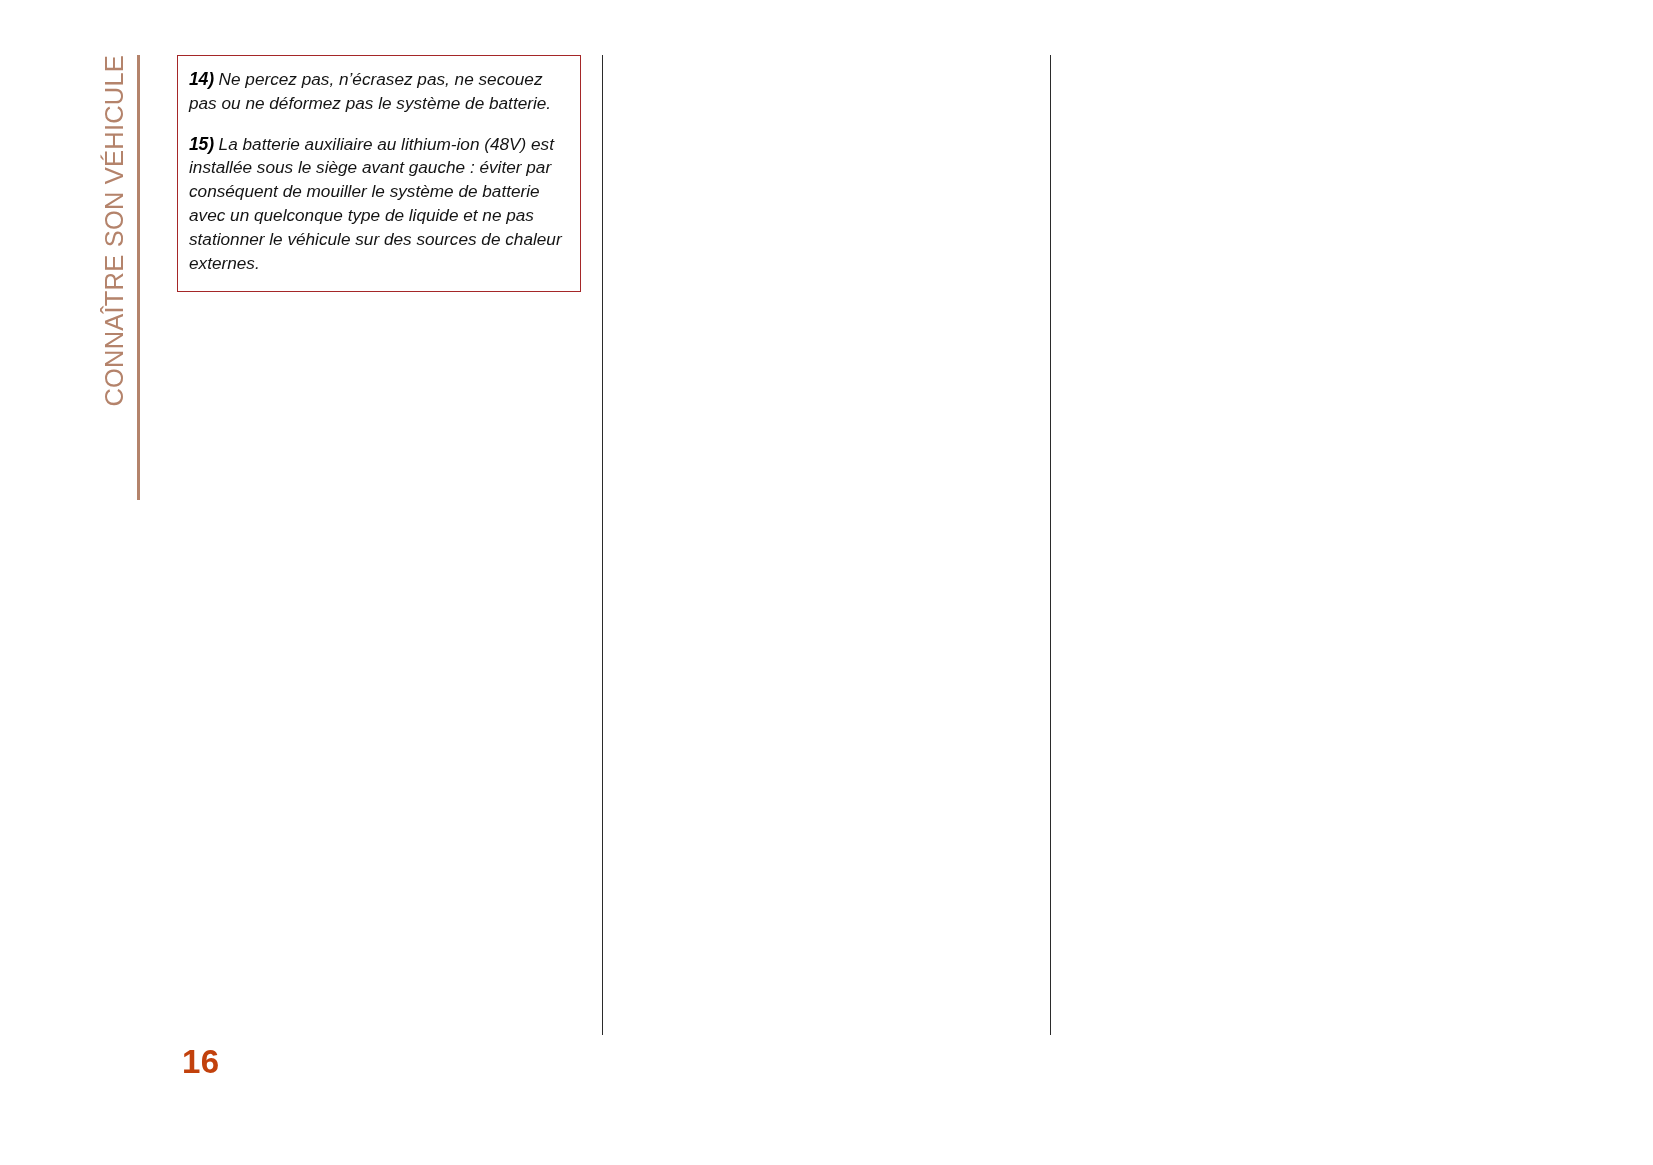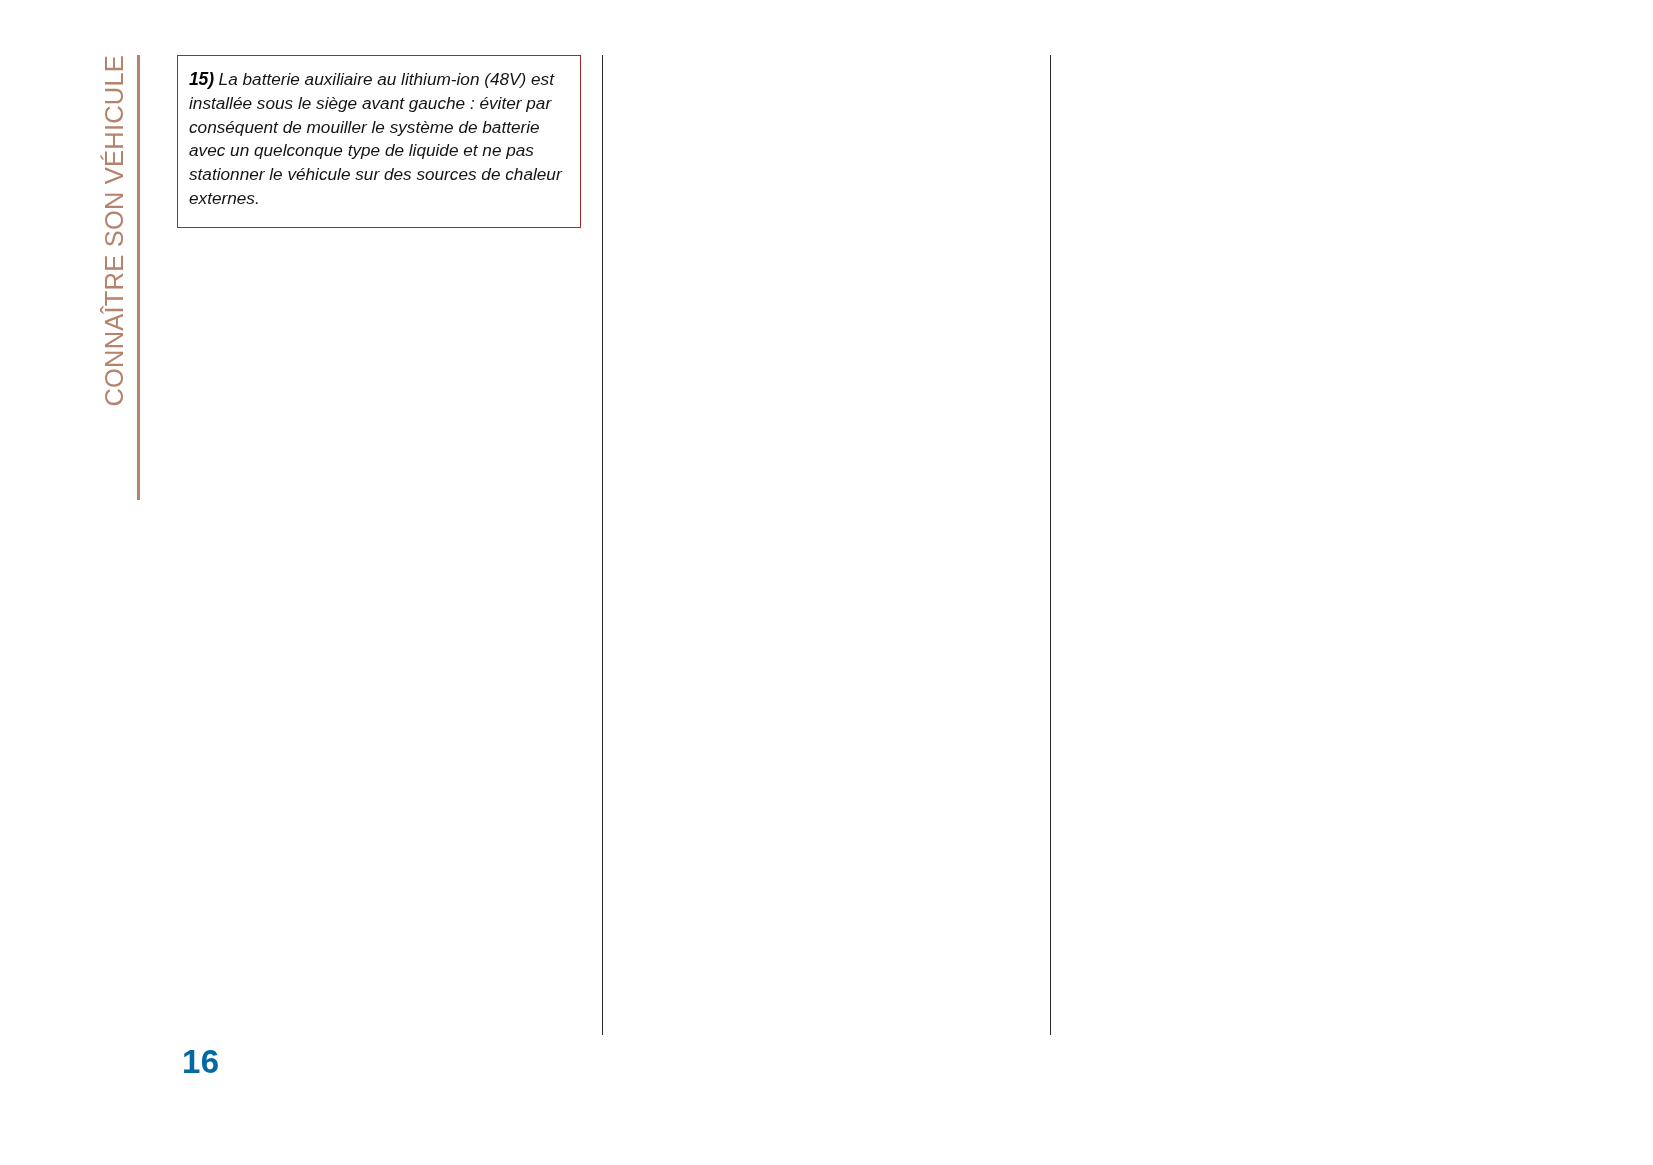--- a/index.html
+++ b/index.html
@@ -97,38 +97,41 @@
   }
 
   
   .page-number {
     position: absolute;
     left: 182px;
     top: 1043px;
     font-family: "Liberation Sans", sans-serif;
     font-weight: bold;
     font-size: 33px;
-    color: #0369a1;
+    color: #c2410c;
     letter-spacing: 0.5px;
   }
 </style>
 </head>
 <body>
 
 <div class="page">
 
   <div class="side-tab">
     <div class="label">CONNAÎTRE SON VÉHICULE</div>
     <div class="rule"></div>
   </div>
 
   <div class="col-rule first"></div>
   <div class="col-rule second"></div>
 
   <div class="note-box">
     <p class="note-par">
+      <span class="note-num">14)</span><span> Ne percez pas, n’écrasez pas, ne secouez pas ou ne déformez pas le système de batterie.</span>
+    </p>
+    <p class="note-par">
       <span class="note-num">15)</span><span> La batterie auxiliaire au lithium-ion (48V) est installée sous le siège avant gauche : éviter par conséquent de mouiller le système de batterie avec un quelconque type de liquide et ne pas stationner le véhicule sur des sources de chaleur externes.</span>
     </p>
   </div>
 
   <div class="page-number">16</div>
 
 </div>
 
 </body></html>

